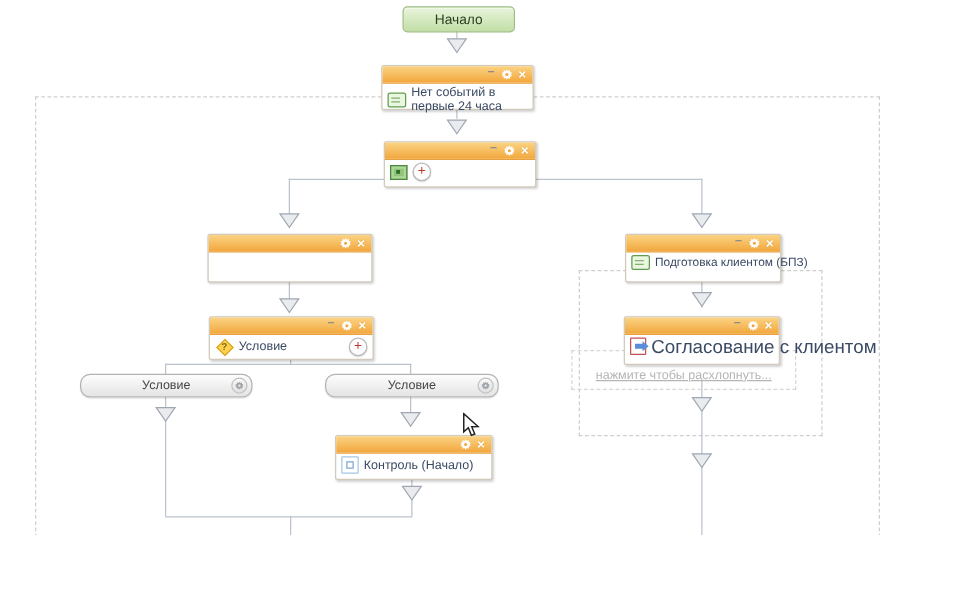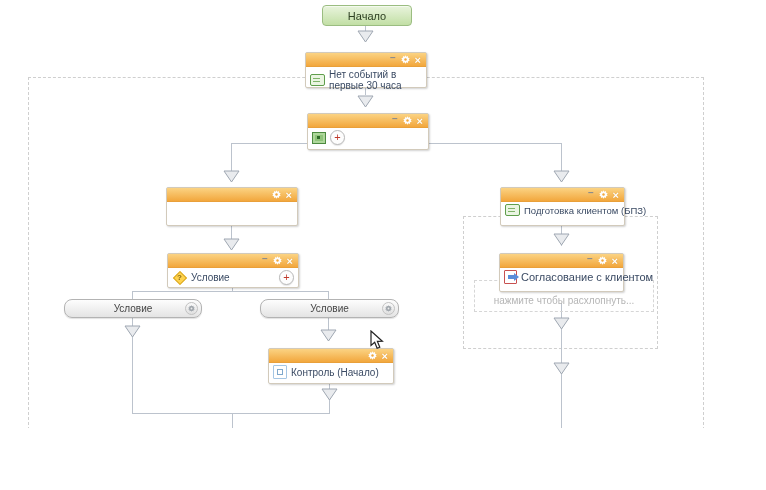--- a/index.html
+++ b/index.html
@@ -145,21 +145,21 @@
       <span class="ctl">
           <svg class="gear-svg" width="9" height="9" viewBox="0 0 9 9">
             <path d="M4.5 0.3 L5.4 1.7 L7 1 L7.1 2.8 L8.7 3.2 L7.7 4.5 L8.7 5.8 L7.1 6.2 L7 8 L5.4 7.3 L4.5 8.7 L3.6 7.3 L2 8 L1.9 6.2 L0.3 5.8 L1.3 4.5 L0.3 3.2 L1.9 2.8 L2 1 L3.6 1.7 Z" fill="#fdfdfd"></path>
             <circle cx="4.5" cy="4.5" r="1.2" fill="#f2a73d"></circle>
           </svg>
         </span>
       <span class="ctl ctl-close">×</span>
     </div>
     <div class="act-body">
       <span class="icon icon-note"></span>
-      <span class="act-title">Нет событий в первые 30 часа</span>
+      <span class="act-title">Нет событий в первые 24 часа</span>
     </div>
   </div>
 
   <div class="activity" style="left:307px;top:113px;width:120px;height:35px;">
     <div class="act-header">
       <span class="ctl ctl-min">–</span>
       <span class="ctl">
           <svg class="gear-svg" width="9" height="9" viewBox="0 0 9 9">
             <path d="M4.5 0.3 L5.4 1.7 L7 1 L7.1 2.8 L8.7 3.2 L7.7 4.5 L8.7 5.8 L7.1 6.2 L7 8 L5.4 7.3 L4.5 8.7 L3.6 7.3 L2 8 L1.9 6.2 L0.3 5.8 L1.3 4.5 L0.3 3.2 L1.9 2.8 L2 1 L3.6 1.7 Z" fill="#fdfdfd"></path>
             <circle cx="4.5" cy="4.5" r="1.2" fill="#f2a73d"></circle>
@@ -266,30 +266,30 @@
     <div class="act-header">
       <span class="ctl ctl-min">–</span>
       <span class="ctl">
           <svg class="gear-svg" width="9" height="9" viewBox="0 0 9 9">
             <path d="M4.5 0.3 L5.4 1.7 L7 1 L7.1 2.8 L8.7 3.2 L7.7 4.5 L8.7 5.8 L7.1 6.2 L7 8 L5.4 7.3 L4.5 8.7 L3.6 7.3 L2 8 L1.9 6.2 L0.3 5.8 L1.3 4.5 L0.3 3.2 L1.9 2.8 L2 1 L3.6 1.7 Z" fill="#fdfdfd"></path>
             <circle cx="4.5" cy="4.5" r="1.2" fill="#f2a73d"></circle>
           </svg>
         </span>
       <span class="ctl ctl-close">×</span>
     </div>
-    <div class="act-body" style="font-size:11px;">
+    <div class="act-body" style="font-size:15px;">
       <span class="icon icon-approve">
           <i></i>
           <b></b>
         </span>
       <span class="act-title nowrap">Согласование с клиентом</span>
     </div>
   </div>
 
-  <div class="dash-hint" style="left:474px;top:280px;width:178px;height:22px;padding-top:8px;">
+  <div class="dash-hint" style="left:457px;top:280px;width:178px;height:22px;padding-top:8px;text-decoration:underline;">
     <span>нажмите чтобы расхлопнуть...</span>
   </div>
 
   <svg id="cursor" width="15" height="21" viewBox="0 0 15 21">
     <path d="M1 1 L1 15.5 L4.7 12.2 L7.1 18.3 L9.8 17.2 L7.4 11.4 L12.4 11.2 Z" fill="#fff" stroke="#222" stroke-width="1.2"></path>
   </svg>
 
 </div>
 
 </body></html>

